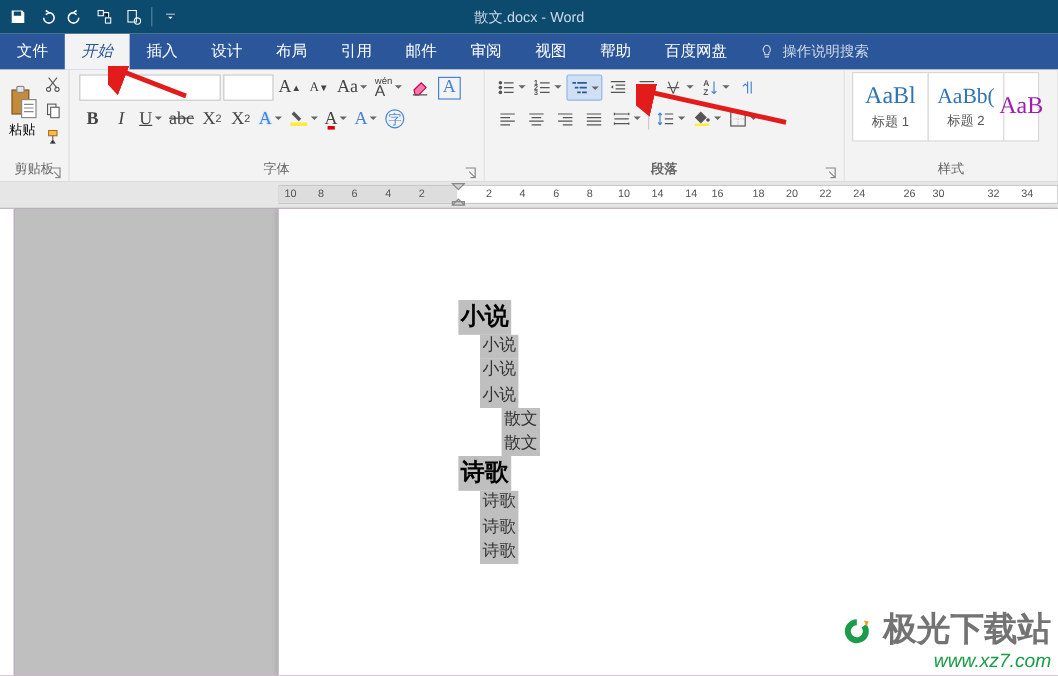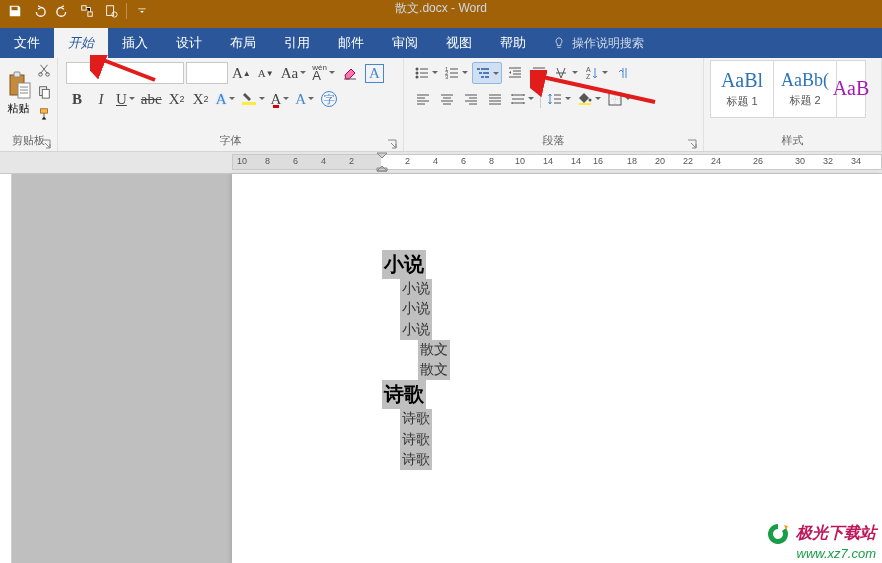--- a/index.html
+++ b/index.html
@@ -1,18 +1,18 @@
 <!DOCTYPE html>
 <html><head>
   <meta charset="utf-8">
   <style>
     * { margin: 0; padding: 0; box-sizing: border-box; }
     body { font-family: "Microsoft YaHei", sans-serif; font-size: 12px; background: #f0f0f0; width: 882px; height: 563px; overflow: hidden; position: relative; }
     
-    .titlebar { background: #a16207; height: 28px; display: flex; align-items: flex-start; color: #fff; position: relative; }
+    .titlebar { background: #0c4a6e; height: 28px; display: flex; align-items: center; color: #fff; position: relative; }
     .titlebar .qat { display: flex; align-items: center; gap: 2px; padding-left: 4px; }
     .titlebar .qat .icon-btn { width: 22px; height: 22px; display: flex; align-items: center; justify-content: center; color: #fff; cursor: pointer; }
     .titlebar .qat .sep { width: 1px; height: 16px; background: rgba(255,255,255,0.3); margin: 0 2px; }
     .titlebar .title { position: absolute; left: 50%; transform: translateX(-50%); color: #ccd8ea; font-size: 12px; }
     
     .menubar { background: #2b579a; height: 30px; display: flex; align-items: stretch; color: #fff; }
     .menubar .tab { padding: 0 14px; display: flex; align-items: center; font-size: 13px; cursor: pointer; }
     .menubar .tab.active { background: #f3f3f3; color: #2b579a; font-style: italic; }
     .menubar .tell-me { display: flex; align-items: center; gap: 6px; padding: 0 12px; color: #d0dae8; }
     .menubar .bulb { width: 14px; height: 14px; }
@@ -37,21 +37,21 @@
     .font-size { width: 42px; height: 22px; border: 1px solid #c8c8c8; background: #fff; font-size: 12px; padding: 0 4px; }
     .rbtn { height: 22px; min-width: 22px; display: flex; align-items: center; justify-content: center; color: #444; cursor: pointer; padding: 0 2px; border-radius: 2px; }
     .rbtn.split { padding-right: 10px; position: relative; }
     .rbtn.split::after { content: ""; position: absolute; right: 2px; top: 9px; border: 3px solid transparent; border-top-color: #666; }
     .rbtn svg { width: 16px; height: 16px; }
     .rbtn .txt { font-family: "Times New Roman", serif; font-size: 15px; }
     .rbtn.bold .txt { font-weight: bold; }
     .rbtn.italic .txt { font-style: italic; }
     .rbtn.under .txt { text-decoration: underline; }
     
-    .para-group { width: 300px; }
+    .para-group { width: 300px; font-weight: bold; }
     .para-rows { display: flex; flex-direction: column; gap: 4px; padding: 2px 4px; }
     .para-row { display: flex; align-items: center; gap: 2px; }
     .highlight-btn { background: #cfe0f5; border: 1px solid #94b6e0; }
     
     .styles-group { flex: 1; min-width: 170px; }
     .styles-row { display: flex; gap: 0; padding: 0 2px; }
     .style-item { width: 64px; height: 58px; border: 1px solid #d8d8d8; background: #fff; display: flex; flex-direction: column; align-items: center; justify-content: center; font-size: 11px; color: #555; cursor: pointer; margin-right: -1px; }
     .style-item .preview { font-family: "Times New Roman", serif; font-size: 20px; color: #a21caf; margin-bottom: 2px; white-space: nowrap; overflow: hidden; }
     .style-item .preview.h1 { color: #2e74b5; font-size: 20px; }
     .style-item .preview.h2 { color: #2e74b5; font-size: 18px; }
@@ -70,22 +70,22 @@
     .page-content .line { font-family: "SimSun","Songti SC", serif; line-height: 1.45; }
     .page-content .sel { background: #bfbfbf; display: inline-block; }
     .page-content .h { font-size: 20px; font-weight: bold; color: #000; padding: 0 2px; }
     .page-content .normal { font-size: 14px; color: #333; padding: 0 2px; }
     .page-content .indent1 { padding-left: 18px; }
     .page-content .indent2 { padding-left: 36px; }
     
     .arrow { position: absolute; pointer-events: none; }
     
     .watermark { position: absolute; right: 6px; bottom: 2px; text-align: right; }
-    .watermark .wm1 { font-size: 16px; color: #be185d; font-weight: bold; font-style: italic; }
-    .watermark .wm2 { font-size: 13px; color: #1a9c48; font-style: italic; }
+    .watermark .wm1 { font-size: 28px; color: #737373; font-weight: bold; }
+    .watermark .wm2 { font-size: 16px; color: #1a9c48; font-style: italic; }
 
     .launcher svg { width: 10px; height: 10px; }
   </style>
 </head>
 <body>
 
 <div class="titlebar">
   <div class="qat">
     <div class="icon-btn">
       <svg viewBox="0 0 16 16" width="14" height="14">
@@ -129,20 +129,21 @@
   <div class="tab">文件</div>
   <div class="tab active">开始</div>
   <div class="tab">插入</div>
   <div class="tab">设计</div>
   <div class="tab">布局</div>
   <div class="tab">引用</div>
   <div class="tab">邮件</div>
   <div class="tab">审阅</div>
   <div class="tab">视图</div>
   <div class="tab">帮助</div>
+  <div class="tab">百度网盘</div>
   <div class="tell-me">
     <svg class="bulb" viewBox="0 0 16 16">
         <path fill="none" stroke="#d0dae8" d="M8 2a4 4 0 0 0-2 7v2h4v-2a4 4 0 0 0-2-7zM6 13h4"></path>
       </svg>
     <span>操作说明搜索</span>
   </div>
 </div>
 
 <div class="ribbon">
 
@@ -413,21 +414,21 @@
       <span style="left:282px;">10</span>
       <span style="left:310px;">14</span>
       <span style="left:338px;">14</span>
       <span style="left:360px;">16</span>
       <span style="left:394px;">18</span>
       <span style="left:422px;">20</span>
       <span style="left:450px;">22</span>
       <span style="left:478px;">24</span>
       <span style="left:520px;">26</span>
       <span style="left:534px;margin-top:18px;">28</span>
-      <span style="left:562px;">30</span>
+      <span style="left:544px;">30</span>
       <span style="left:590px;">32</span>
       <span style="left:618px;">34</span>
     </div>
     <svg style="position:absolute;left:143px;top:-3px;" width="12" height="22">
       <path fill="#d0d0d0" stroke="#888" d="M1 1h10l-5 5z"></path>
       <path fill="#d0d0d0" stroke="#888" d="M1 20h10l-5-5z M1 20h10v-3H1z" transform="translate(0,-1)"></path>
     </svg>
   </div>
 </div>
 

